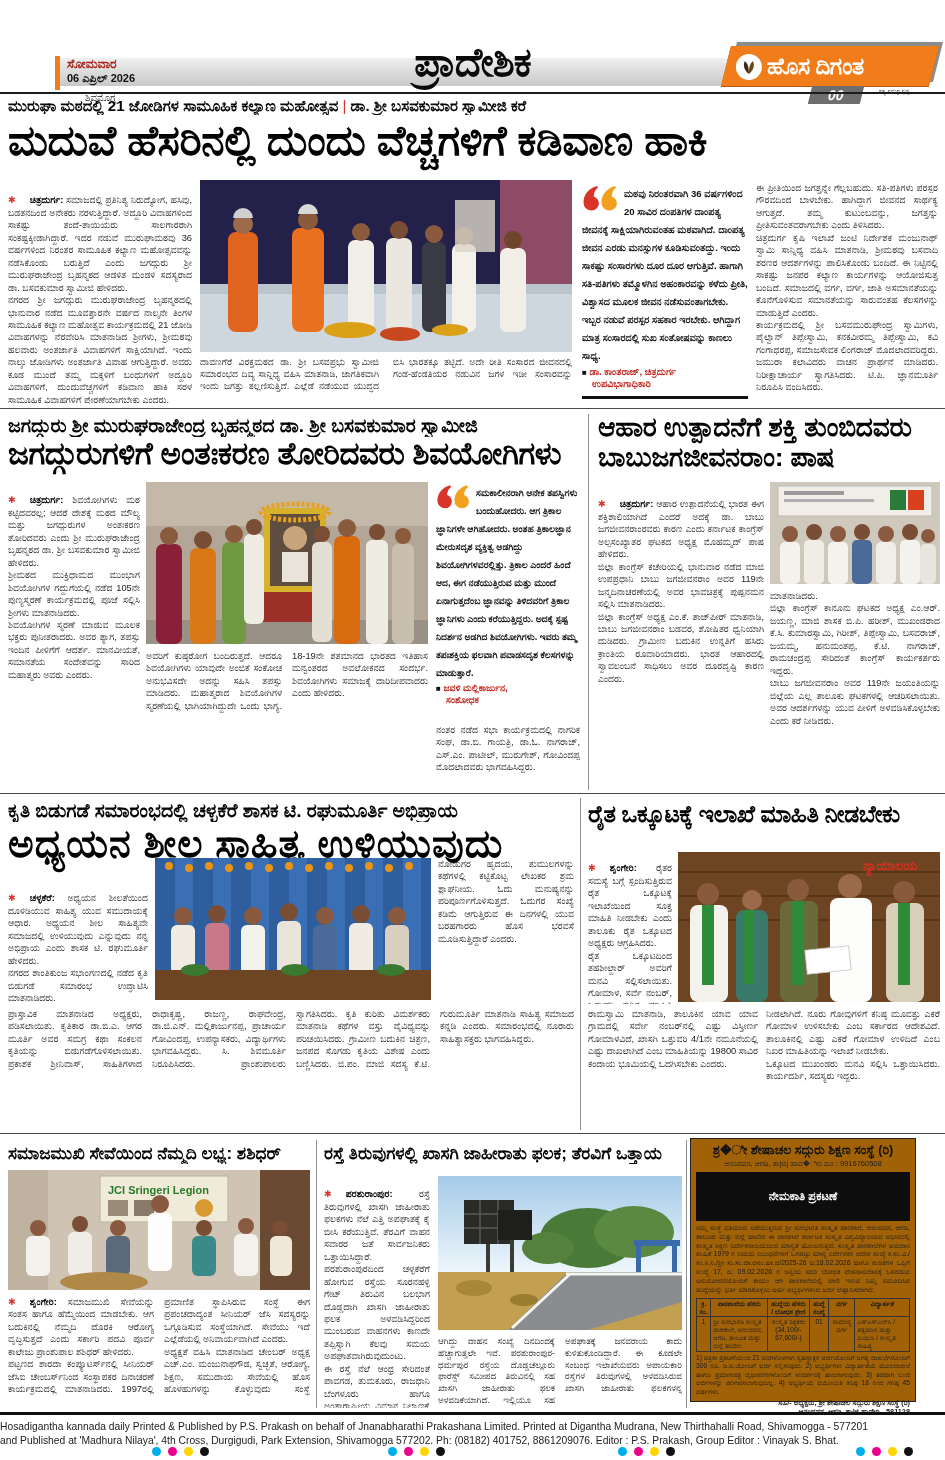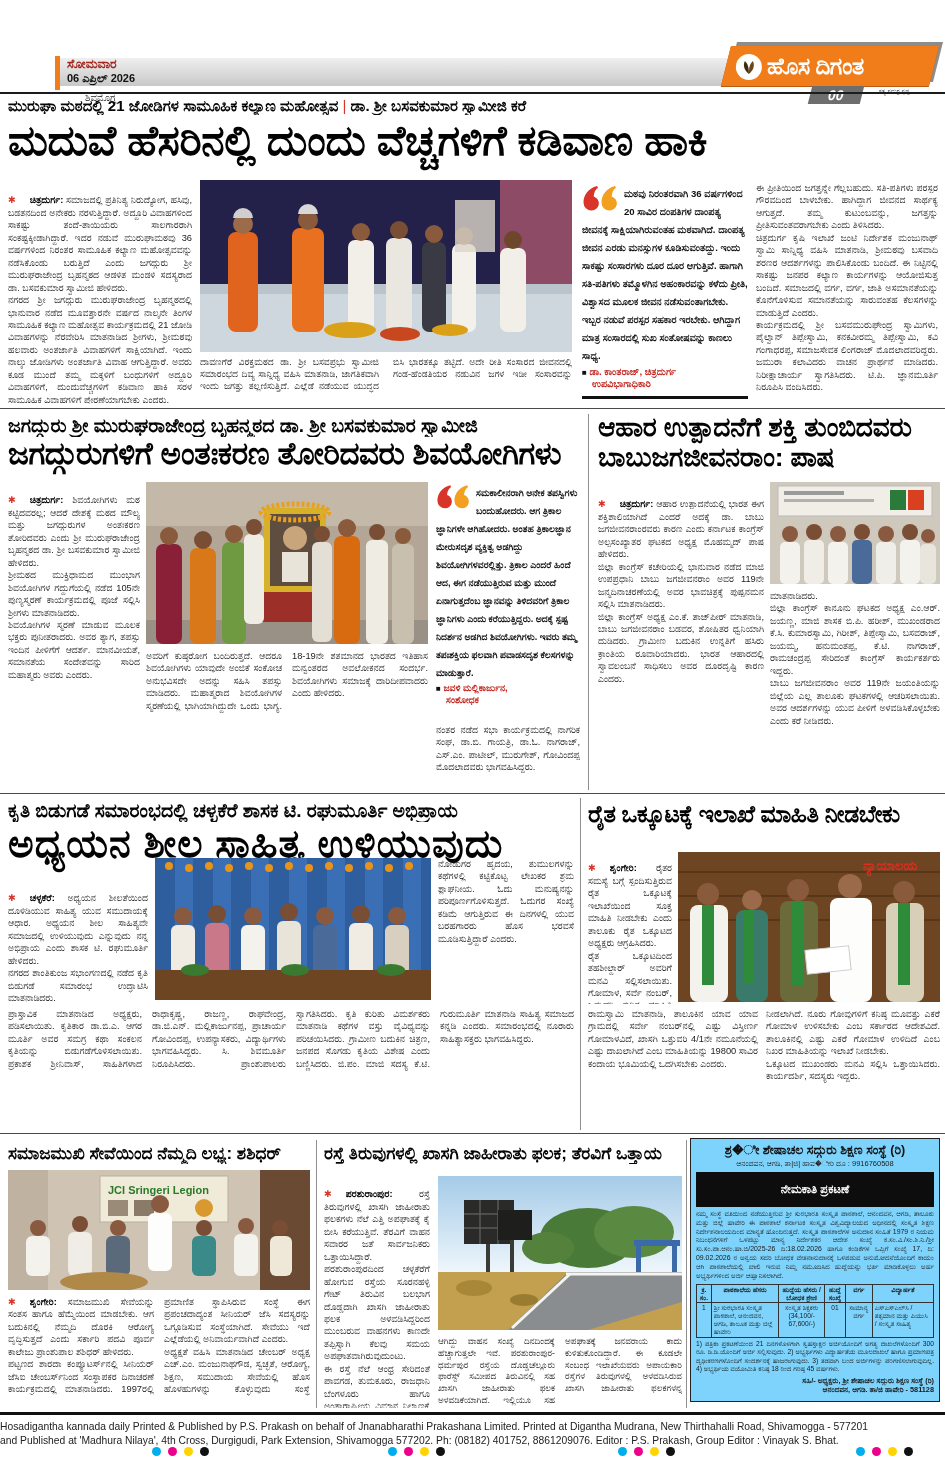--- a/index.html
+++ b/index.html
@@ -41,26 +41,26 @@
   .logo-main{position:absolute;left:8px;top:6px;width:208px;height:40px;background:#f07d1a;
              transform:skewX(-14deg);display:flex;align-items:center;box-shadow:0 1px 0 #b55a10;}
   .logo-inner{transform:skewX(14deg);display:flex;align-items:center;gap:5px;padding-left:10px;}
   .logo-circle{width:26px;height:26px;border-radius:50%;background:#fff;display:flex;
                align-items:center;justify-content:center;}
   .logo-text{color:#fff;font-size:23px;font-weight:900;letter-spacing:-0.5px;white-space:nowrap;}
   .logo-tag{position:absolute;right:18px;bottom:-9px;color:#333;font-size:6px;transform:skewX(14deg);}
   .pagenum{position:absolute;left:92px;top:46px;width:52px;height:18px;background:#6e6e6e;
            transform:skewX(-14deg);color:#fff;font-weight:800;font-size:14px;text-align:center;line-height:18px;}
   
-  .adbox{position:absolute;left:690px;top:1138px;width:250px;height:264px;border:1.4px solid #222;
-         padding:4px 5px;box-sizing:border-box;background:#7dd3fc;}
+  .adbox{position:absolute;left:690px;top:1138px;width:226px;height:264px;border:1.4px solid #222;
+         padding:4px 5px;box-sizing:border-box;background:#a16207;}
   .ad-title{text-align:center;font-size:12.5px;font-weight:900;color:#111;}
   .ad-addr{text-align:center;font-size:7.5px;color:#222;margin-top:1px;}
   .ad-bar{background:#0d0d0d;color:#fff;text-align:center;font-weight:800;font-size:11.5px;
-          padding:11px 0;margin:3px 0;}
+          padding:18px 0;margin:3px 0;}
   .ad-para{font-size:6.9px;line-height:1.28;text-align:justify;color:#1a1a1a;}
   .ad-table{width:100%;border-collapse:collapse;margin-top:3px;font-size:6.6px;line-height:1.2;}
   .ad-table th,.ad-table td{border:0.8px solid #333;padding:1px 2px;vertical-align:top;text-align:center;}
   .ad-table td.l{text-align:left;}
   .ad-notes{font-size:6.7px;line-height:1.25;text-align:justify;margin-top:2px;}
   .ad-sign{font-size:7.3px;font-weight:800;text-align:right;margin-top:2px;line-height:1.3;}
   
   .footer-bar{position:absolute;left:0;top:1412px;width:945px;height:3px;background:#101010;}
   .footer-text{position:absolute;left:0;top:1420px;width:945px;text-align:left;font-size:10.3px;
                line-height:1.35;color:#222;}
@@ -72,20 +72,21 @@
 
 <div id="page">
 
   <div class="hdr-strip"></div>
   <div class="datebox">
     <div class="datebar"></div>
     <div class="day">ಸೋಮವಾರ</div>
     <div class="ddate">06 ಎಪ್ರಿಲ್ 2026</div>
     <div class="dcity">ಶಿವಮೊಗ್ಗ</div>
   </div>
+  <div class="section-title">ಪ್ರಾದೇಶಿಕ</div>
   <div class="logo-wrap">
     <div class="logo-shadow"></div>
     <div class="logo-main">
       <div class="logo-inner">
         <div class="logo-circle">
           <svg width="18" height="18" viewBox="0 0 18 18">
               <path d="M9 16 C4 12 3 7 5 3 C8 6 9 9 9 16 Z" fill="#3f2a10"></path>
               <path d="M9 16 C14 12 15 7 13 3 C10 6 9 9 9 16 Z" fill="#6b4716"></path>
             </svg>
         </div>

